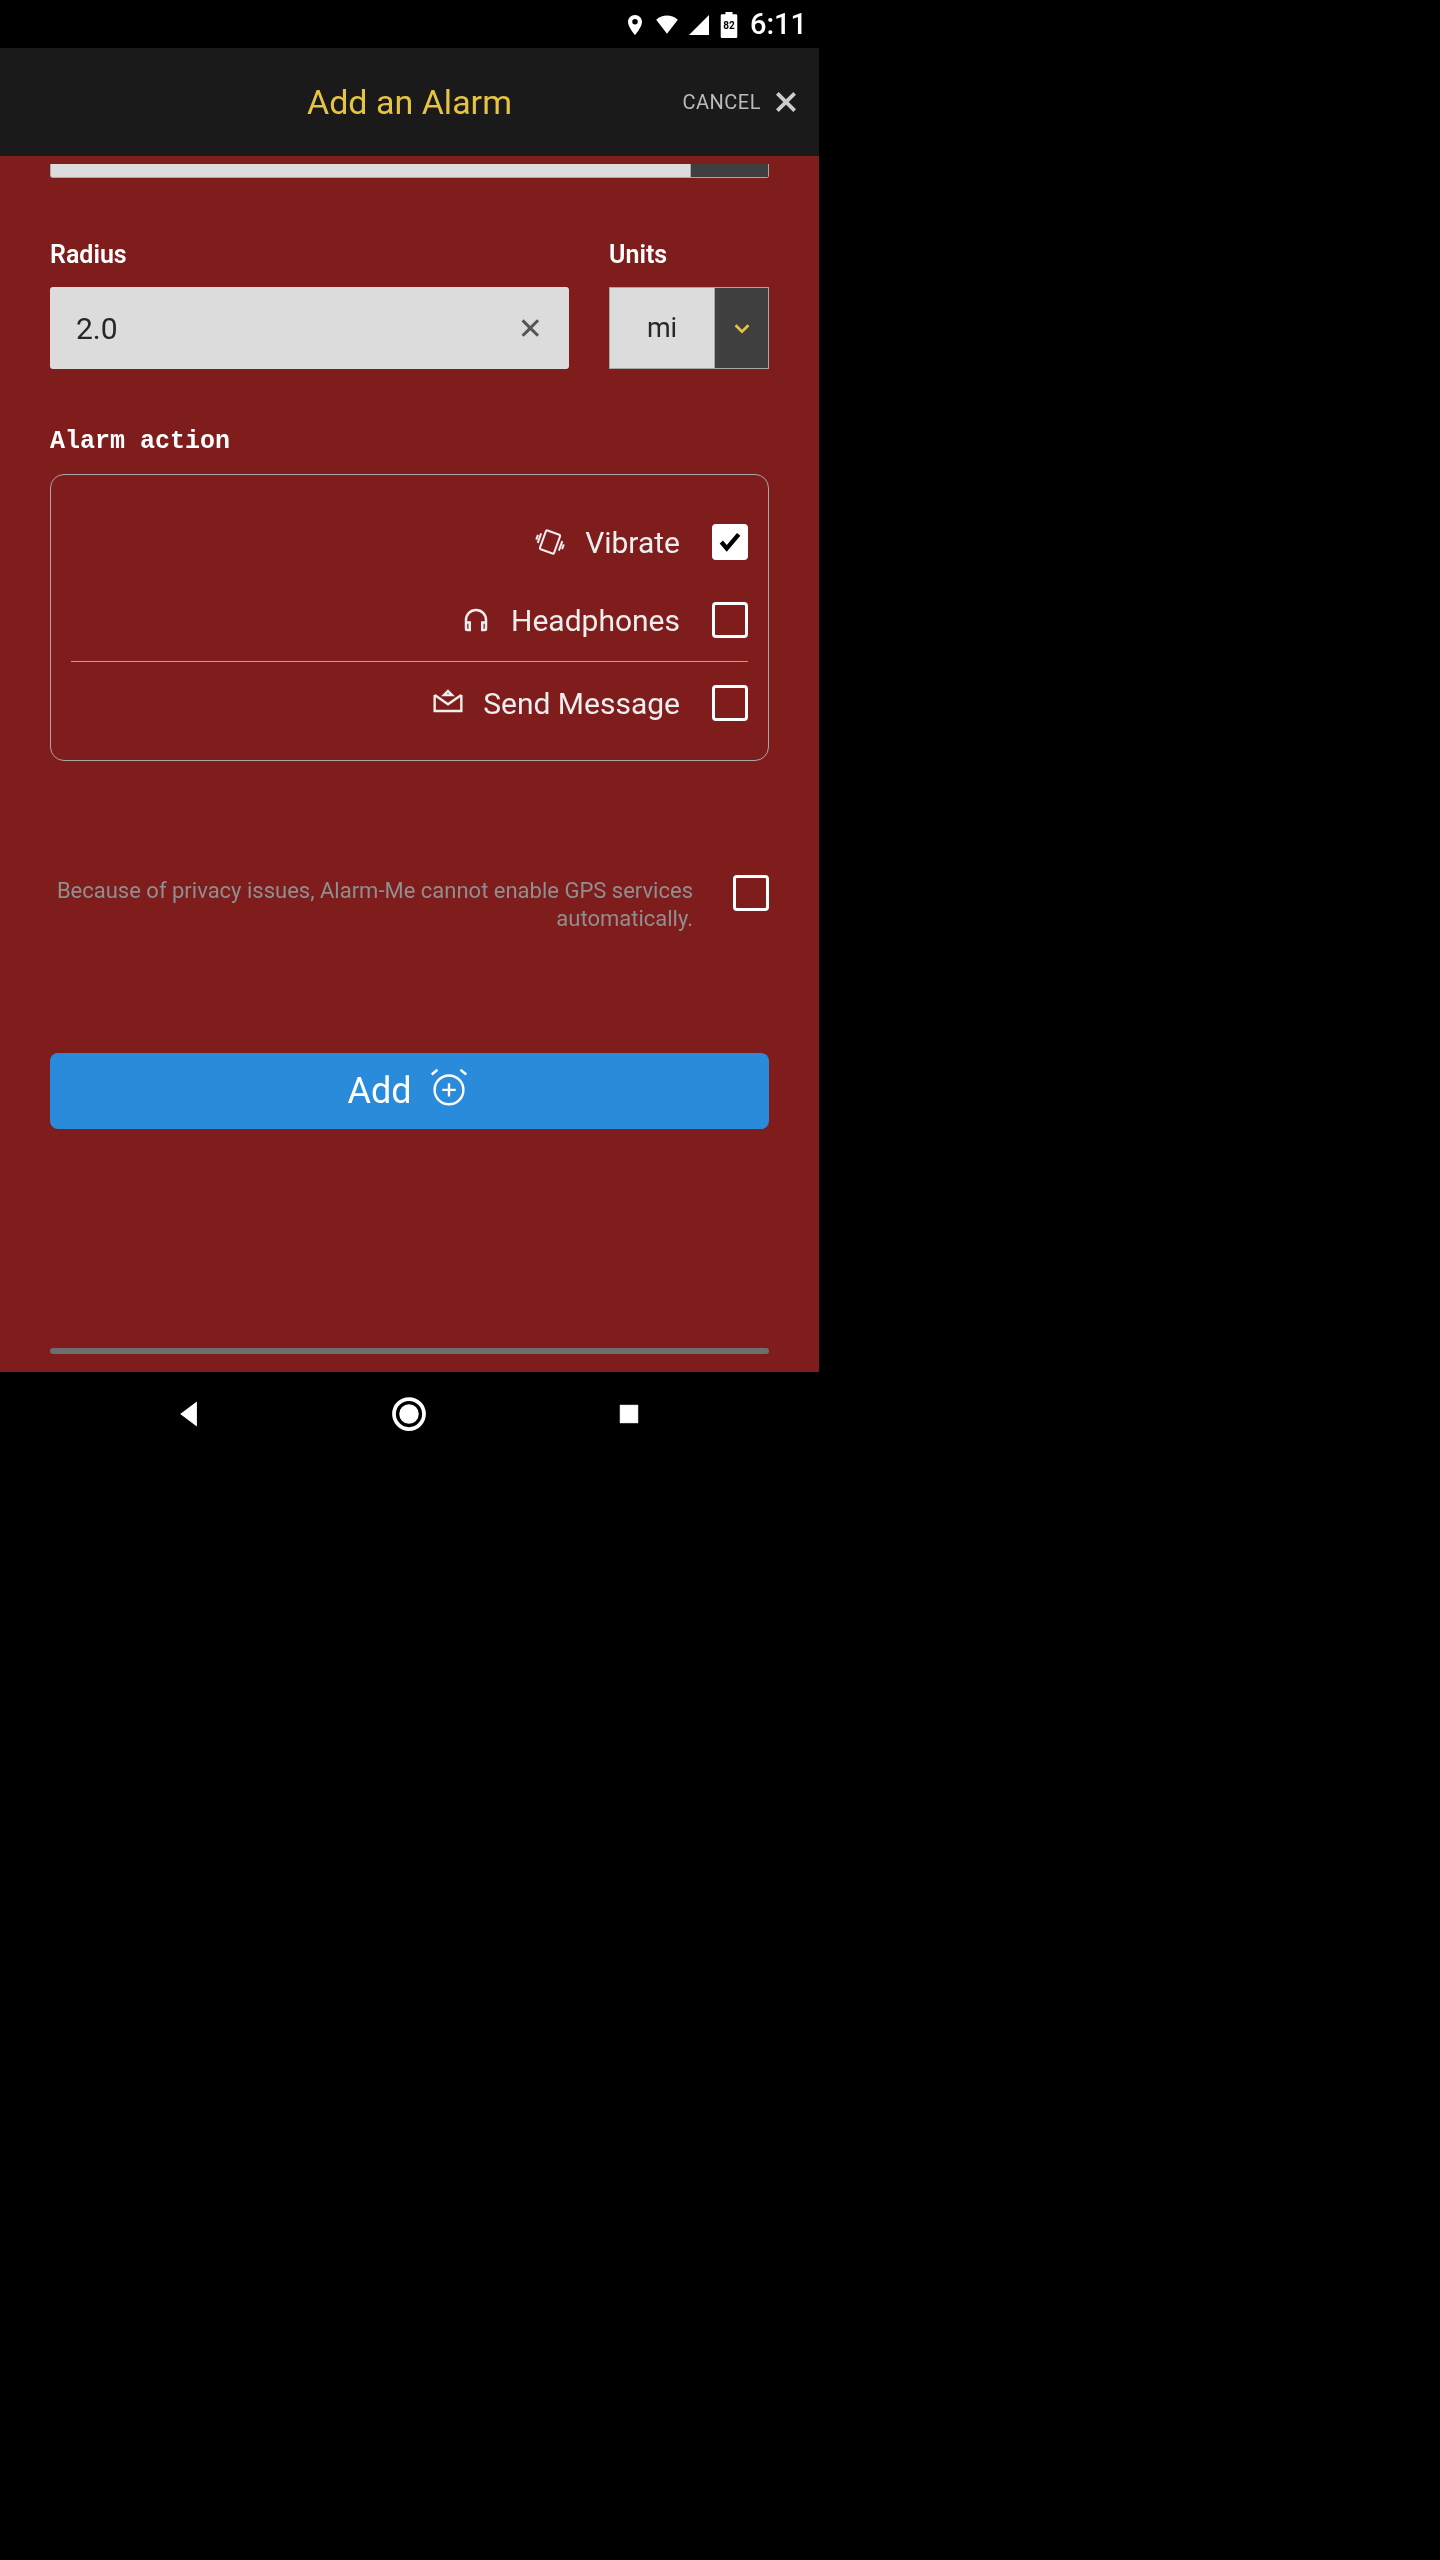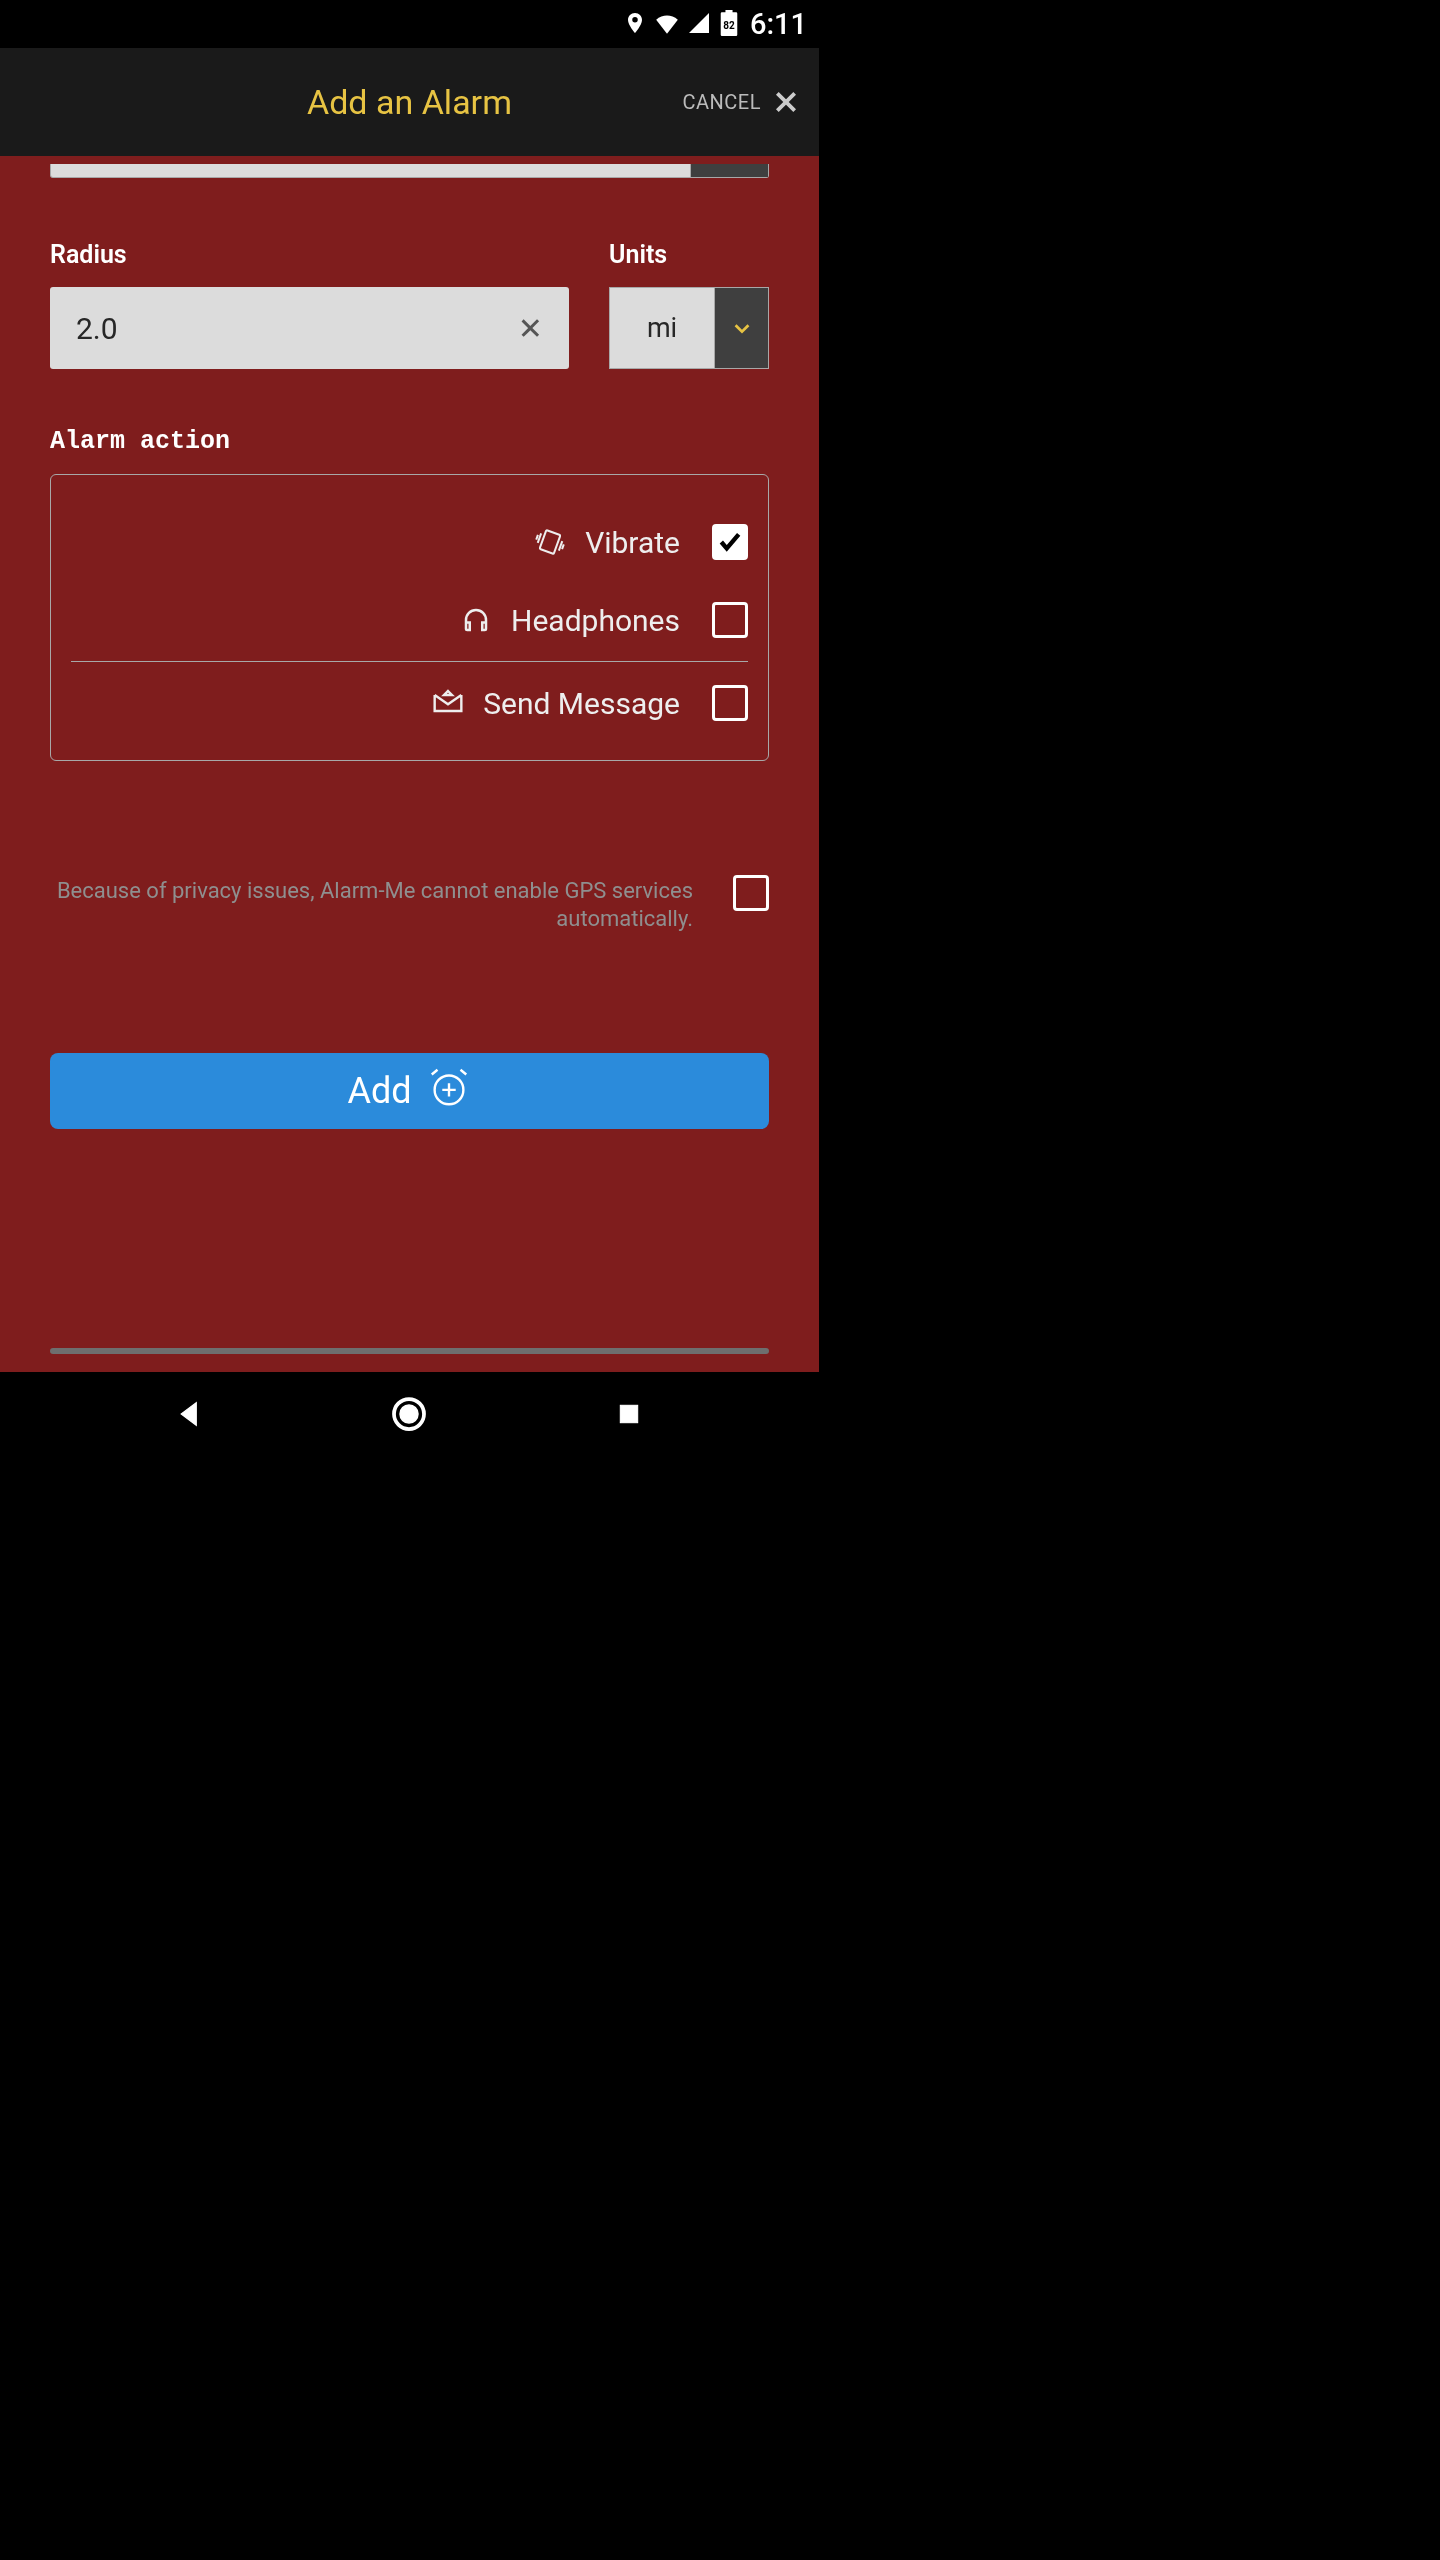--- a/index.html
+++ b/index.html
@@ -17,21 +17,21 @@
     background: #000;
     display: flex;
     justify-content: flex-end;
     align-items: center;
     padding: 0 12px;
     gap: 6px;
     font-size: 29px;
     font-weight: 500;
     color: #fff;
   }
-  .status-bar .ico { width: 26px; height: 26px; display: inline-flex; align-items: flex-start; justify-content: center; }
+  .status-bar .ico { width: 26px; height: 26px; display: inline-flex; align-items: flex-end; justify-content: center; }
   .status-bar svg { fill: #fff; }
 
   
   .app-bar {
     height: 108px;
     background: #1a1a1a;
     display: flex;
     align-items: center;
     justify-content: center;
     position: relative;
@@ -121,21 +121,21 @@
   .units-box .chev {
     width:54px; background:#3f3f3f;
     display:flex;align-items:center;justify-content:center;
     border-left:1.5px solid #a8a8a8;
   }
   .units-box .chev svg { stroke:#e7c343; stroke-width:3; fill:none; }
 
   
   .action-box {
     border:1.5px solid #a8a8a8;
-    border-radius:6px;
+    border-radius:14px;
     padding: 28px 20px 18px 20px;
   }
   .action-row {
     display:flex;
     align-items:center;
     justify-content:flex-end;
     gap:18px;
     height:78px;
   }
   .action-row .row-icon { width:34px; height:34px; display:inline-flex;align-items:center;justify-content:center; }

